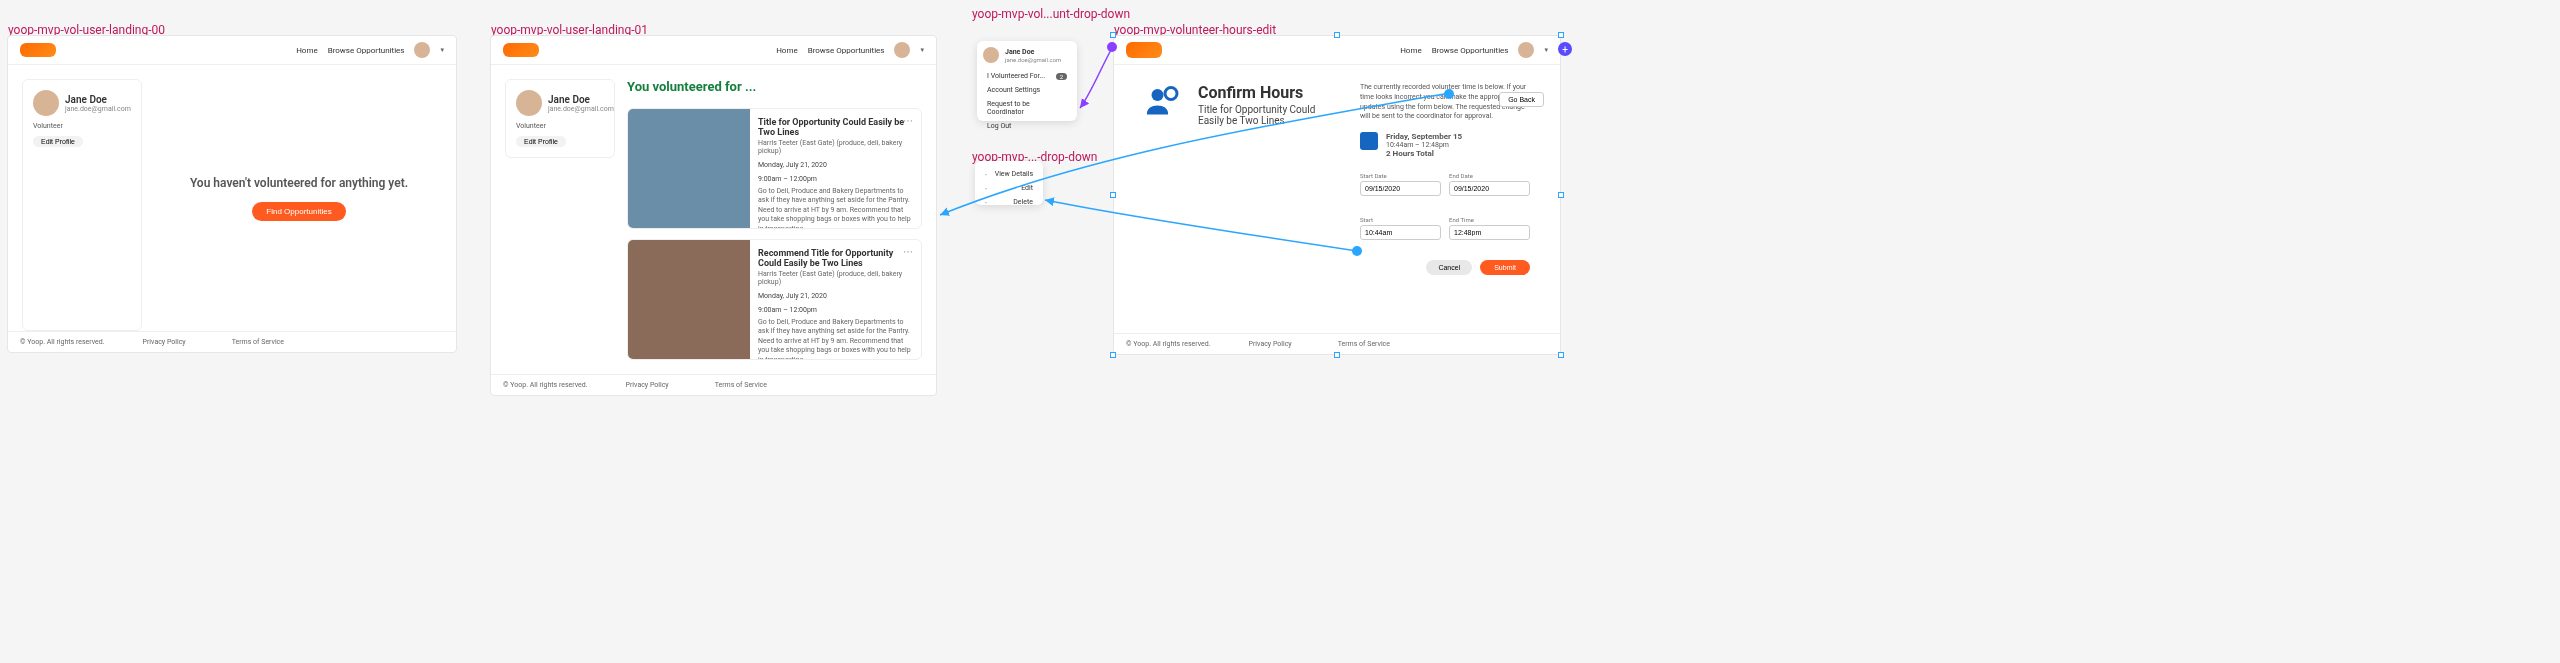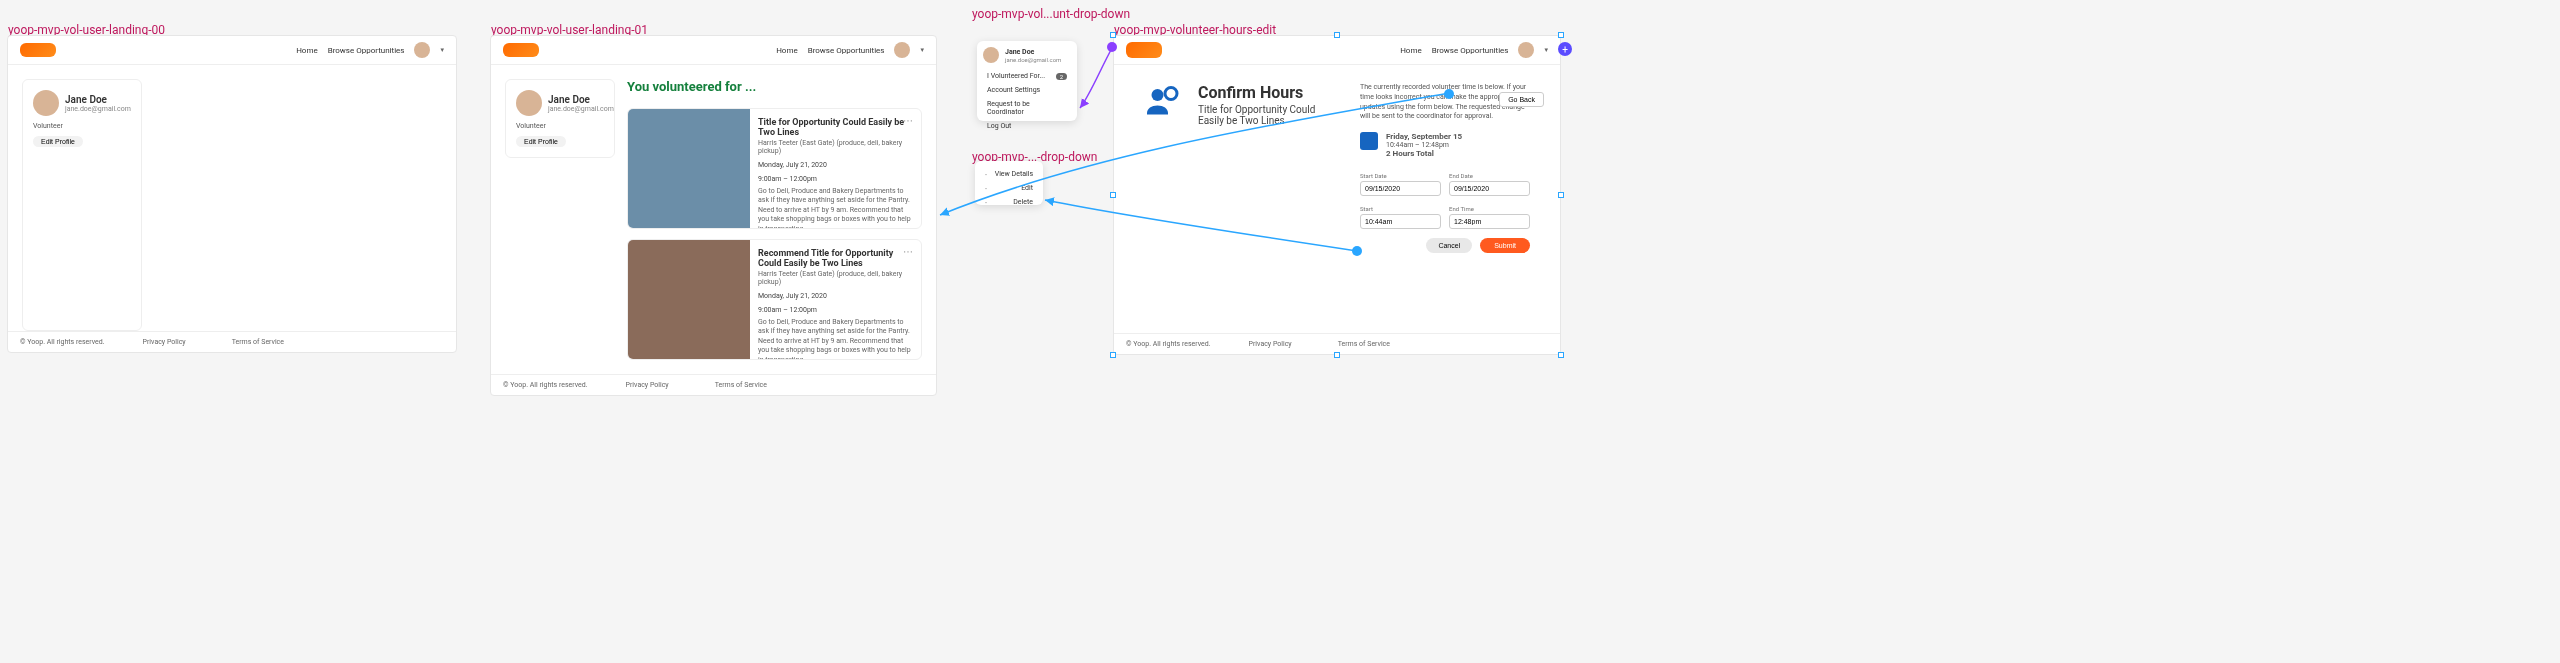--- a/index.html
+++ b/index.html
@@ -64,21 +64,21 @@
   .fc-icon { width:36px; height:36px; color:#1665c0; }
   .fc-title { font-size:16px; font-weight:700; }
   .fc-sub { font-size:10px; color:#444; margin-top:2px; }
   .fc-right { width: 170px; font-size:7px; color:#555; }
   .fc-note { line-height:1.4; margin-bottom:10px; }
   .fc-event-row { display:flex; gap:8px; align-items:flex-start; margin-bottom:14px; }
   .cal-icon { width:18px; height:18px; background:#1665c0; border-radius:3px; }
   .fc-event-date { font-weight:700; font-size:8px; }
   .fc-event-time { font-size:7px; }
   .fc-event-hours { font-weight:700; font-size:8px; }
-  .form-row { display:flex; gap:8px; margin-bottom:9px; }
+  .form-row { display:flex; gap:8px; margin-bottom:20px; }
   .form-group { flex:1; display:flex; flex-direction:column; }
   .form-label { font-size:6px; color:#777; margin-bottom:2px; }
   .form-input { border:1px solid #ccc; border-radius:3px; padding:3px 4px; font-size:7px; width:100%; }
   .goback { position:absolute; right:16px; top:56px; border:1px solid #ccc; border-radius:3px; padding:3px 8px; font-size:7px; background:#fff; cursor:pointer; }
   .fc-actions { display:flex; justify-content:flex-end; gap:8px; margin-top:8px; }
   .btn-cancel { background:#e8e8e8; border:none; border-radius:12px; padding:4px 12px; font-size:7px; cursor:pointer; }
   .btn-submit { background:#ff5a1f; color:#fff; border:none; border-radius:12px; padding:4px 14px; font-size:7px; cursor:pointer; }
   .sel-handle { position:absolute; width:6px; height:6px; border:1px solid #2aa6ff; background:#fff; }
 
   
@@ -116,20 +116,24 @@
       <div class="profile-card">
         <div class="profile-head">
           <div class="avatar-md"></div>
           <div>
             <div class="profile-name">Jane Doe</div>
             <div class="profile-email">jane.doe@gmail.com</div>
           </div>
         </div>
         <div class="profile-role">Volunteer</div>
         <button class="btn-edit">Edit Profile</button>
+      </div>
+      <div class="fa-body">
+        <div class="empty-msg">You haven't volunteered for anything yet.</div>
+        <button class="btn-primary">Find Opportunities</button>
       </div>
     </div>
     <div class="footer">
       <span>© Yoop. All rights reserved.</span>
       <span><a>Privacy Policy</a></span>
       <span><a>Terms of Service</a></span>
     </div>
   </div>
 
   <div class="artboard frameB">

